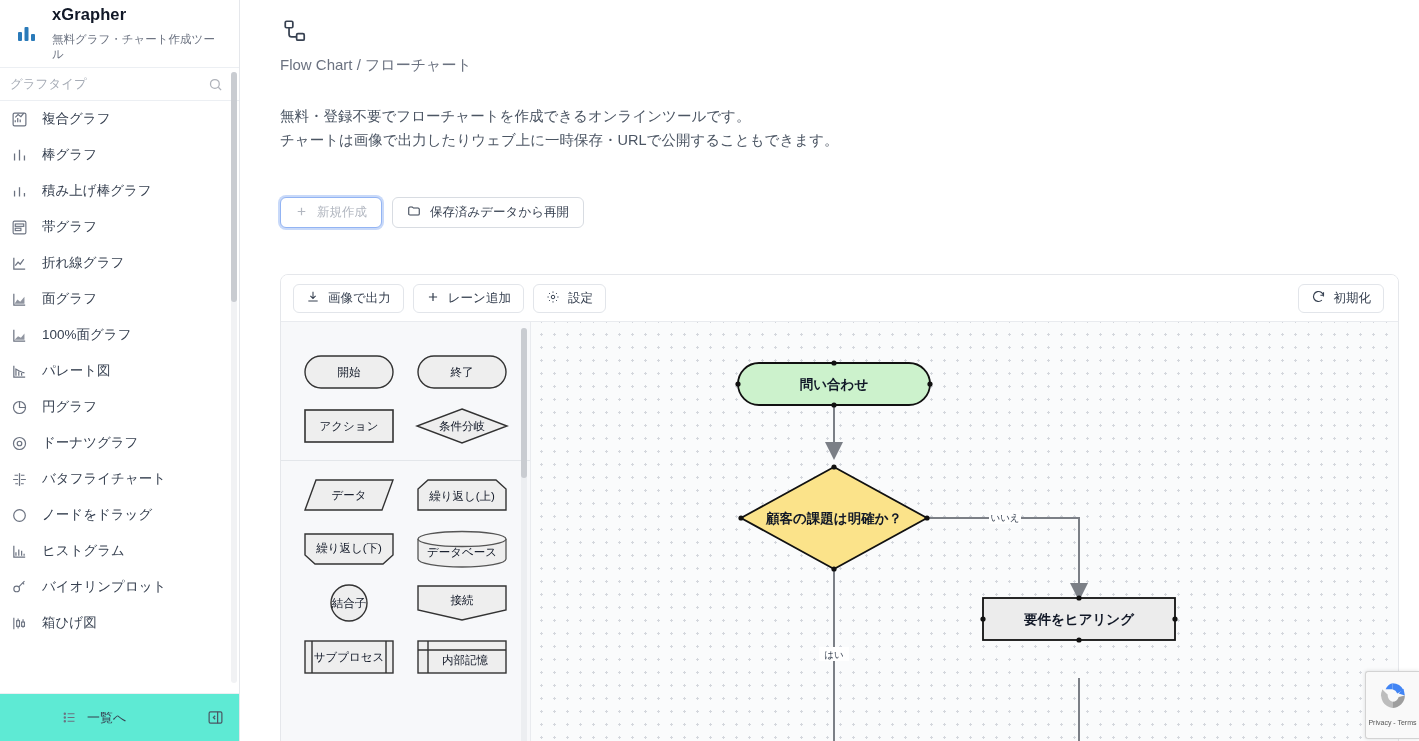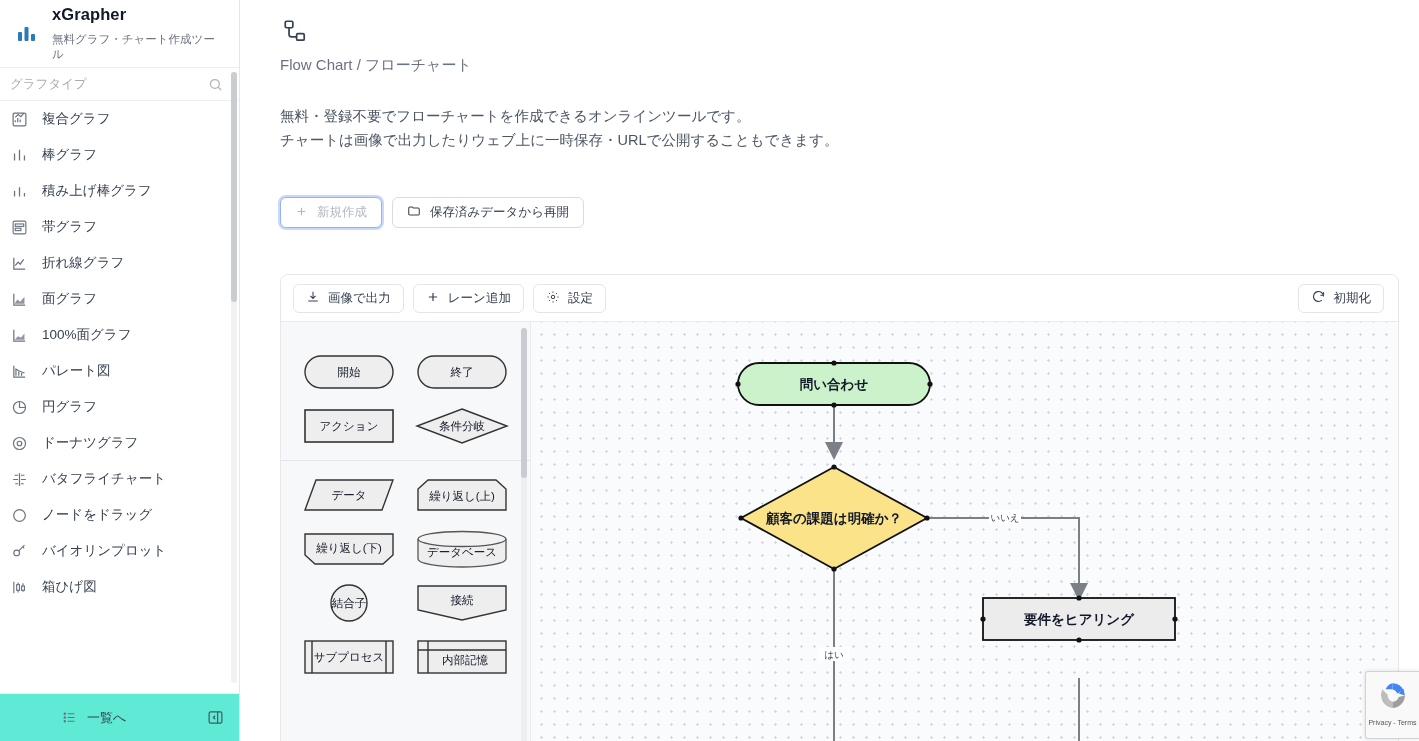--- a/index.html
+++ b/index.html
@@ -340,20 +340,29 @@
 
       <div class="nav-item">
         <span class="nav-ico">
           <svg width="17" height="17" viewBox="0 0 24 24" fill="none" stroke="currentColor" stroke-width="1.7">
             <circle cx="12" cy="12" r="8.2"></circle>
           </svg>
           </span>
         <span class="nav-label">ノードをドラッグ</span>
       </div>
 
+      <div class="nav-item">
+        <span class="nav-ico">
+          <svg width="17" height="17" viewBox="0 0 24 24" fill="none" stroke="currentColor" stroke-width="1.7">
+            <path d="M4 4v16h16"></path>
+              <path d="M7 18v-5M11 18v-9M15 18v-7M18.5 18v-3"></path>
+          </svg>
+          </span>
+        <span class="nav-label">ヒストグラム</span>
+      </div>
 
       <div class="nav-item">
         <span class="nav-ico">
           <svg width="17" height="17" viewBox="0 0 24 24" fill="none" stroke="currentColor" stroke-width="1.6">
             <circle cx="8" cy="14" r="4"></circle>
               <path d="M11 11l8-8"></path>
               <path d="M16.5 5.5l2 2"></path>
           </svg>
           </span>
         <span class="nav-label">バイオリンプロット</span>

